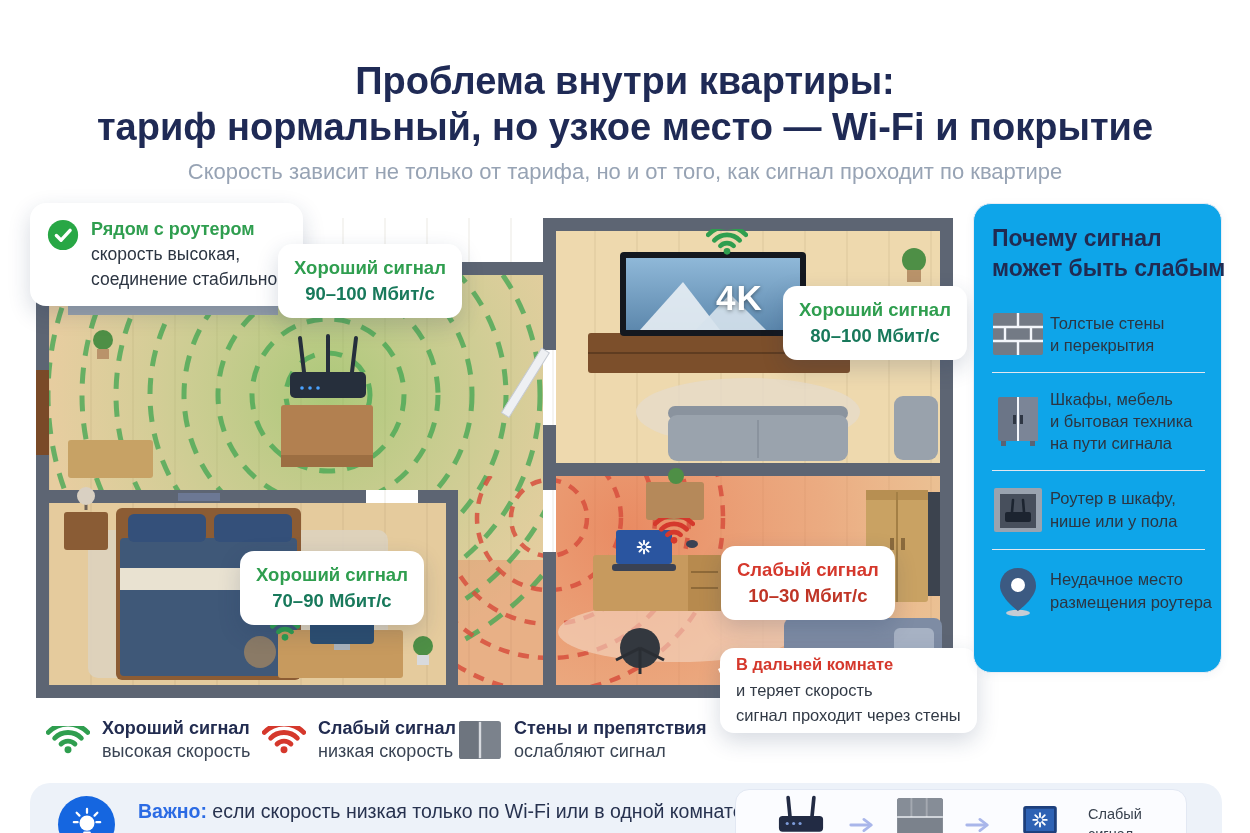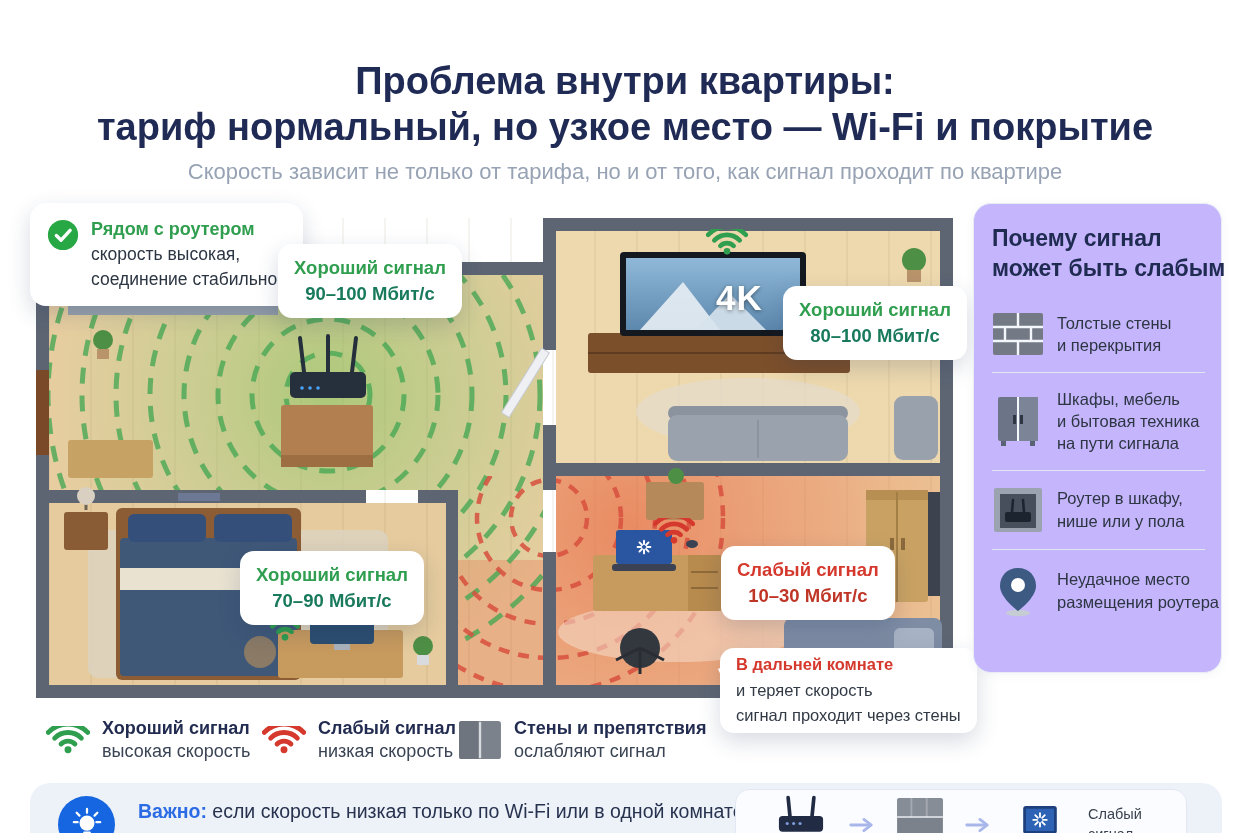--- a/index.html
+++ b/index.html
@@ -35,25 +35,25 @@
                  border:13px solid transparent;border-right-color:#fff;transform:rotate(20deg);}
   .bb-l1{font-size:16.5px;font-weight:700;color:#d5382c;}
   .bb-l2{font-size:16.5px;color:#323a46;}
 
   .badge-4k{position:absolute;left:716px;top:230px;font-size:35px;font-weight:700;color:#ffffff;
             text-shadow:0 1px 4px rgba(0,0,0,.45);letter-spacing:1px;}
 
   .wifi-float{position:absolute;}
 
   
-  .sidebar{position:absolute;left:973px;top:155px;width:249px;height:470px;background:#c4b5fd;
+  .sidebar{position:absolute;left:973px;top:155px;width:249px;height:470px;background:#0ea5e9;
            border:1px solid #e8edf5;border-radius:18px;box-sizing:border-box;padding:20px 16px 10px 18px;
            box-shadow:0 2px 10px rgba(30,50,90,.05);}
   .sb-title{font-size:23px;font-weight:700;color:#202b52;line-height:1.3;}
-  .sb-item{display:flex;align-items:center;gap:13px;padding:15px 0;}
+  .sb-item{display:flex;align-items:center;gap:6px;padding:15px 0;}
   .sb-icon{flex:0 0 52px;display:flex;justify-content:center;}
   .sb-text{font-size:16.5px;font-weight:500;color:#2c3542;line-height:1.35;}
   .sb-div{height:1px;background:#e1e7f0;}
 
   
   .legend-item{position:absolute;top:669px;display:flex;align-items:center;gap:12px;}
   .lg-title{font-size:18px;font-weight:700;color:#222c50;line-height:1.3;}
   .lg-sub{font-size:18px;color:#3a4454;line-height:1.3;}
 
   

